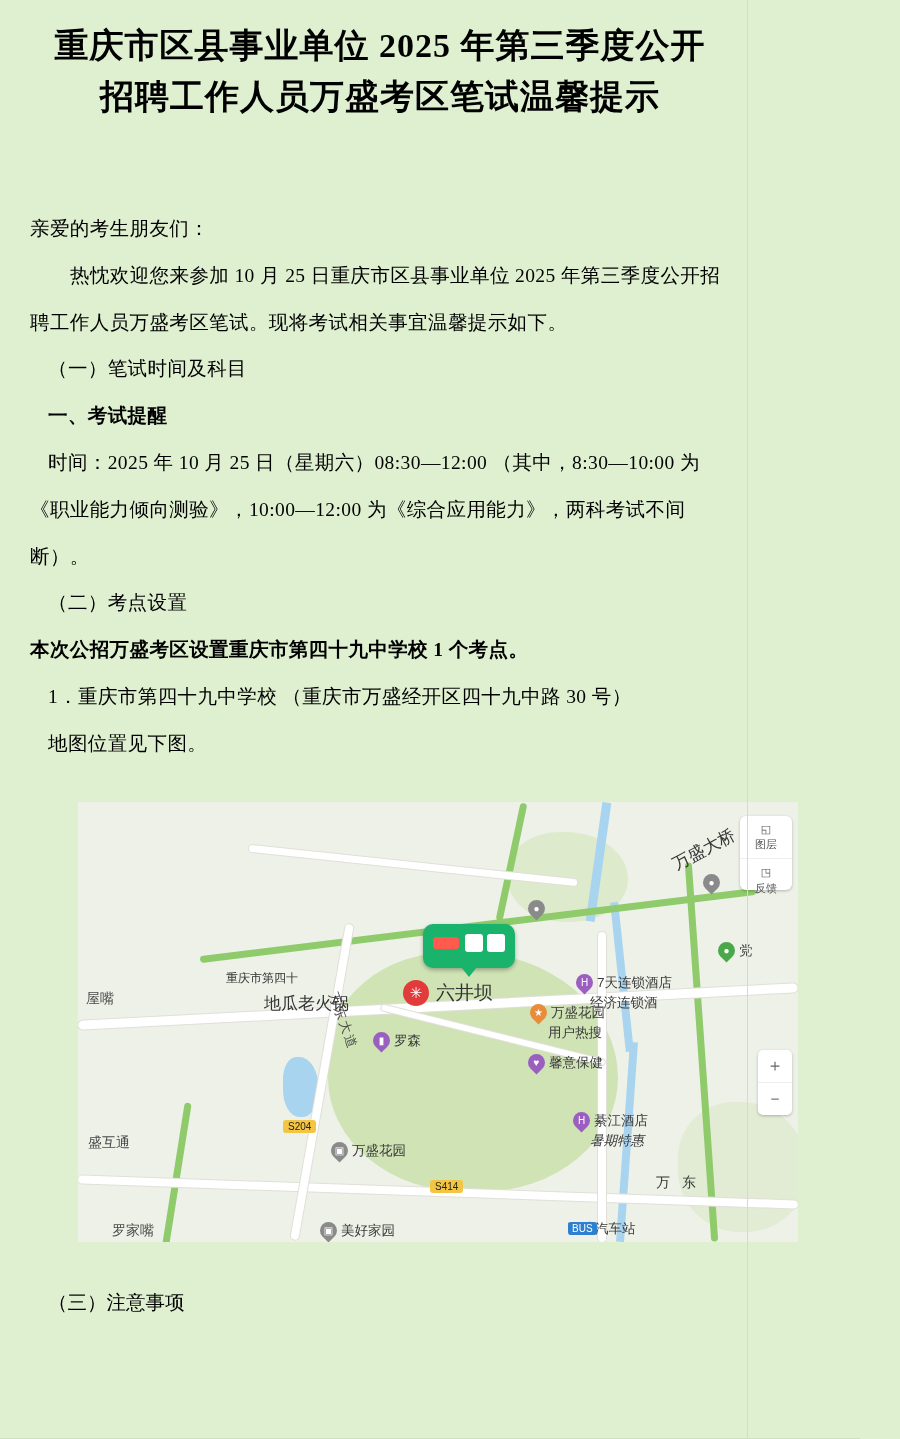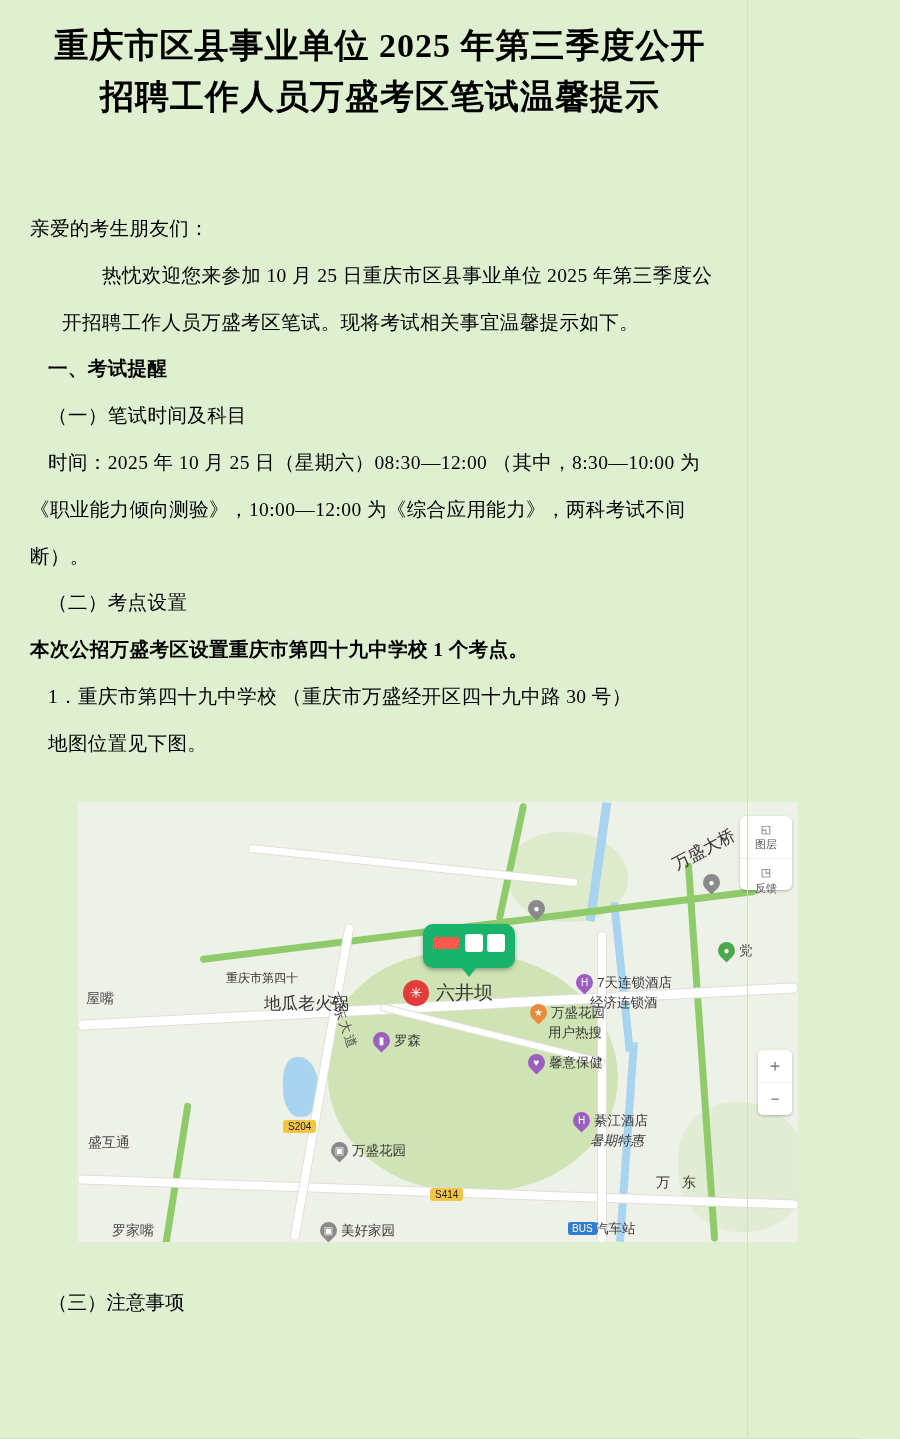--- a/index.html
+++ b/index.html
@@ -35,21 +35,21 @@
   .body-text {
     font-size: 19.5px;
     line-height: 2.35;
     letter-spacing: 0.4px;
   }
   .p {
     margin: 0;
     font-size: 19.5px;
     line-height: 2.4;
   }
-  .indent1 { text-indent: 40px; margin-left: 32px; }
+  .indent1 { text-indent: 40px; }
   .indent-half { padding-left: 18px; }
   .bold { font-weight: bold; }
   .heading {
     font-weight: bold;
     padding-left: 18px;
   }
   .map-wrap {
     margin: 34px 0 0 48px;
     width: 720px;
     height: 440px;
@@ -245,23 +245,23 @@
   </div>
 
   <div class="spacer-1"></div>
 
   <div class="body-text">
 
     <p class="p">亲爱的考生朋友们：</p>
 
     <p class="p indent1">热忱欢迎您来参加 10 月 25 日重庆市区县事业单位 2025 年第三季度公开招聘工作人员万盛考区笔试。现将考试相关事宜温馨提示如下。</p>
 
+    <p class="p indent-half">（一）笔试时间及科目</p>
+
     <p class="p heading">一、考试提醒</p>
-
-    <p class="p indent-half">（一）笔试时间及科目</p>
 
     <p class="p indent-half">时间：2025 年 10 月 25 日（星期六）08:30—12:00 （其中，8:30—10:00 为</p>
     <p class="p">《职业能力倾向测验》，10:00—12:00 为《综合应用能力》，两科考试不间断）。</p>
 
     <p class="p indent-half">（二）考点设置</p>
 
     <p class="p bold">本次公招万盛考区设置重庆市第四十九中学校 1 个考点。</p>
 
     <p class="p indent-half">1．重庆市第四十九中学校 （重庆市万盛经开区四十九中路 30 号）</p>
     <p class="p indent-half">地图位置见下图。</p>
@@ -374,21 +374,21 @@
             <i>●</i>
           </span>
       </div>
       <div class="poi" style="left:450px; top:98px;">
         <span class="pin grey">
             <i>●</i>
           </span>
       </div>
 
       <div class="shield" style="left:205px; top:318px;text-align:right;">S204</div>
-      <div class="shield" style="left:352px; top:386px;">S414</div>
+      <div class="shield" style="left:352px; top:378px;">S414</div>
 
       <div class="map-card" style="top:14px; width:52px; height:74px;">
         <div style="padding:6px 2px; line-height:1.4;">◱<br>图层</div>
         <div style="border-top:1px solid #eee; padding:6px 2px; line-height:1.4;">◳<br>反馈</div>
       </div>
       <div class="zoom-ctl">
         <div>＋</div>
         <div>－</div>
       </div>
     </div>

